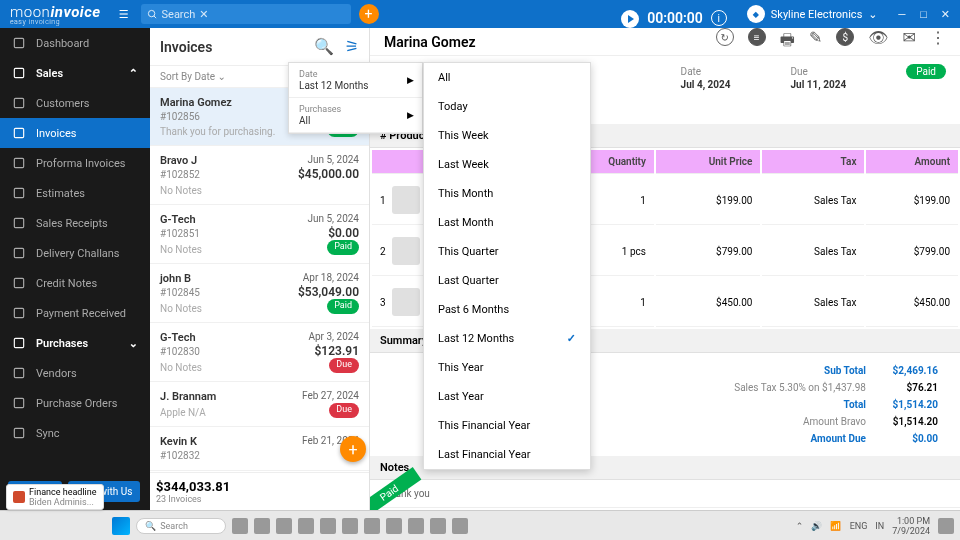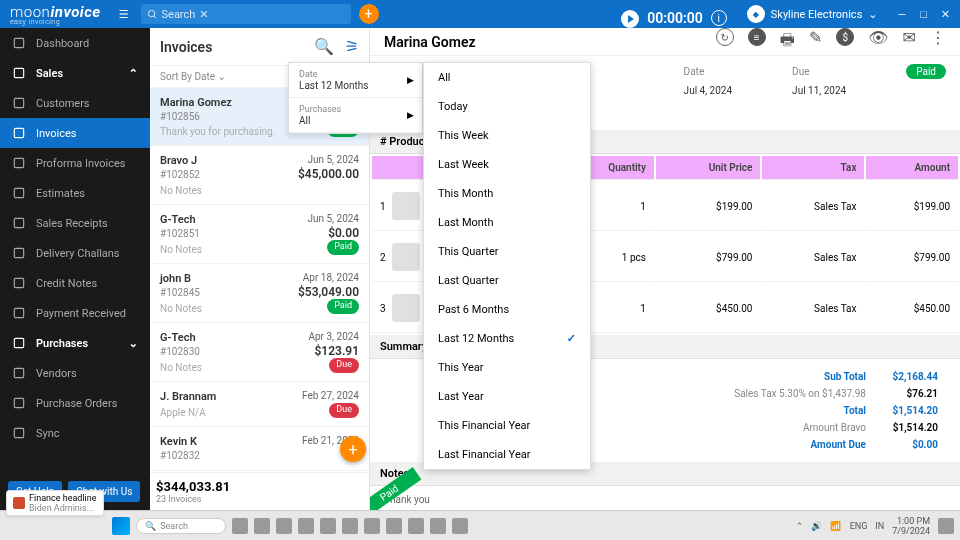--- a/index.html
+++ b/index.html
@@ -54,21 +54,21 @@
 .list-total .cnt{font-size:9px;color:#888;}
 .detail-col{flex:1;background:#fff;display:flex;flex-direction:column;position:relative;overflow:hidden;}
 .detail-header{height:38px;display:flex;align-items:center;padding:0 14px;border-bottom:1px solid #eee;}
 .detail-header h2{font-size:14px;font-weight:600;}
 .detail-icons{margin-left:auto;display:flex;gap:14px;color:#555;}
 .detail-icons span{cursor:pointer;}
 .circ{width:18px;height:18px;border:1.5px solid #666;border-radius:50%;display:inline-flex;align-items:center;justify-content:center;font-size:10px;}
 .circ.filled{background:#555;border-color:#555;color:#fff;}
 .detail-meta{display:flex;padding:10px 14px;gap:60px;font-size:10px;justify-content:flex-end;}
 .meta-block .lbl{color:#888;}
-.meta-block .val{font-weight:400;color:#333;margin-top:8px;}
+.meta-block .val{font-weight:700;color:#333;margin-top:2px;}
 .badge-paid-lg{background:#00b050;color:#fff;font-size:10px;padding:2px 10px;border-radius:10px;align-self:flex-start;}
 .section-hdr{background:#f1f1f1;padding:5px 10px;font-size:11px;font-weight:600;border-bottom:1px solid #e0e0e0;}
 .tbl{width:100%;font-size:10px;}
 .tbl th{background:#f0abfc;padding:6px 8px;text-align:right;font-weight:600;color:#444;border-bottom:1px solid #eee;}
 .tbl th:first-child{text-align:left;}
 .tbl td{padding:10px 8px;text-align:right;border-bottom:1px solid #f0f0f0;}
 .tbl td:first-child{text-align:left;}
 .prod-cell{display:flex;align-items:center;gap:6px;}
 .prod-img{width:28px;height:28px;background:#e0e0e0;border-radius:3px;}
 .summary{display:flex;justify-content:flex-end;padding:8px 14px;}
@@ -85,21 +85,21 @@
 .popup-lbl{color:#888;font-size:9px;}
 .popup-val{color:#333;margin-top:1px;}
 .popup-chev{position:absolute;right:8px;top:50%;transform:translateY(-50%);font-size:9px;}
 .date-menu{position:absolute;top:62px;left:423px;width:168px;background:#fff;border:1px solid #ddd;box-shadow:0 2px 8px rgba(0,0,0,0.2);font-size:11px;z-index:11;}
 .date-item{padding:8px 14px;cursor:pointer;display:flex;justify-content:space-between;align-items:center;}
 .checkmark{color:#0e70c9;font-weight:bold;}
 .fab{position:absolute;left:340px;bottom:78px;width:26px;height:26px;border-radius:50%;background:#ff8a00;color:#fff;display:flex;align-items:center;justify-content:center;font-size:16px;box-shadow:0 2px 4px rgba(0,0,0,0.3);cursor:pointer;z-index:5;}
 .taskbar{height:30px;background:#e8e8e8;border-top:1px solid #ccc;display:flex;align-items:center;font-size:9px;padding:0 6px;gap:6px;}
 .tb-search{background:#fff;border:1px solid #ccc;border-radius:12px;padding:2px 8px;width:90px;display:flex;align-items:center;gap:4px;color:#888;}
 .tb-right{margin-left:auto;display:flex;align-items:center;gap:8px;color:#555;}
-.news-pill{position:absolute;bottom:24px;left:6px;background:#fff;border:1px solid #ddd;border-radius:3px;padding:2px 6px;font-size:9px;display:flex;align-items:center;gap:4px;box-shadow:0 1px 3px rgba(0,0,0,0.1);}
+.news-pill{position:absolute;bottom:30px;left:6px;background:#fff;border:1px solid #ddd;border-radius:3px;padding:2px 6px;font-size:9px;display:flex;align-items:center;gap:4px;box-shadow:0 1px 3px rgba(0,0,0,0.1);}
 .tb-icon{width:16px;height:16px;background:#999;border-radius:2px;}
 </style>
 </head>
 <body>
 
 <div class="titlebar">
   <div class="logo"><span>moon</span><b>invoice</b><span class="logo-sub">easy invoicing</span></div>
   <div class="hamburger">☰</div>
   <div class="searchbar">
     <svg width="11" height="11" viewBox="0 0 24 24" fill="none" stroke="#fff" stroke-width="2">
@@ -412,21 +412,21 @@
             <td>$450.00</td>
           </tr>
         </tbody>
     </table>
     <div class="section-hdr">Summary</div>
     <div class="summary">
       <table class="summary-tbl">
         <tbody>
             <tr class="blue">
               <td class="lbl">Sub Total</td>
-              <td class="val">$2,168.44</td>
+              <td class="val">$2,469.16</td>
             </tr>
         <tr>
               <td class="lbl">Sales Tax 5.30% on $1,437.98</td>
               <td class="val">$76.21</td>
             </tr>
         <tr class="blue">
               <td class="lbl">Total</td>
               <td class="val">$1,514.20</td>
             </tr>
         <tr>

